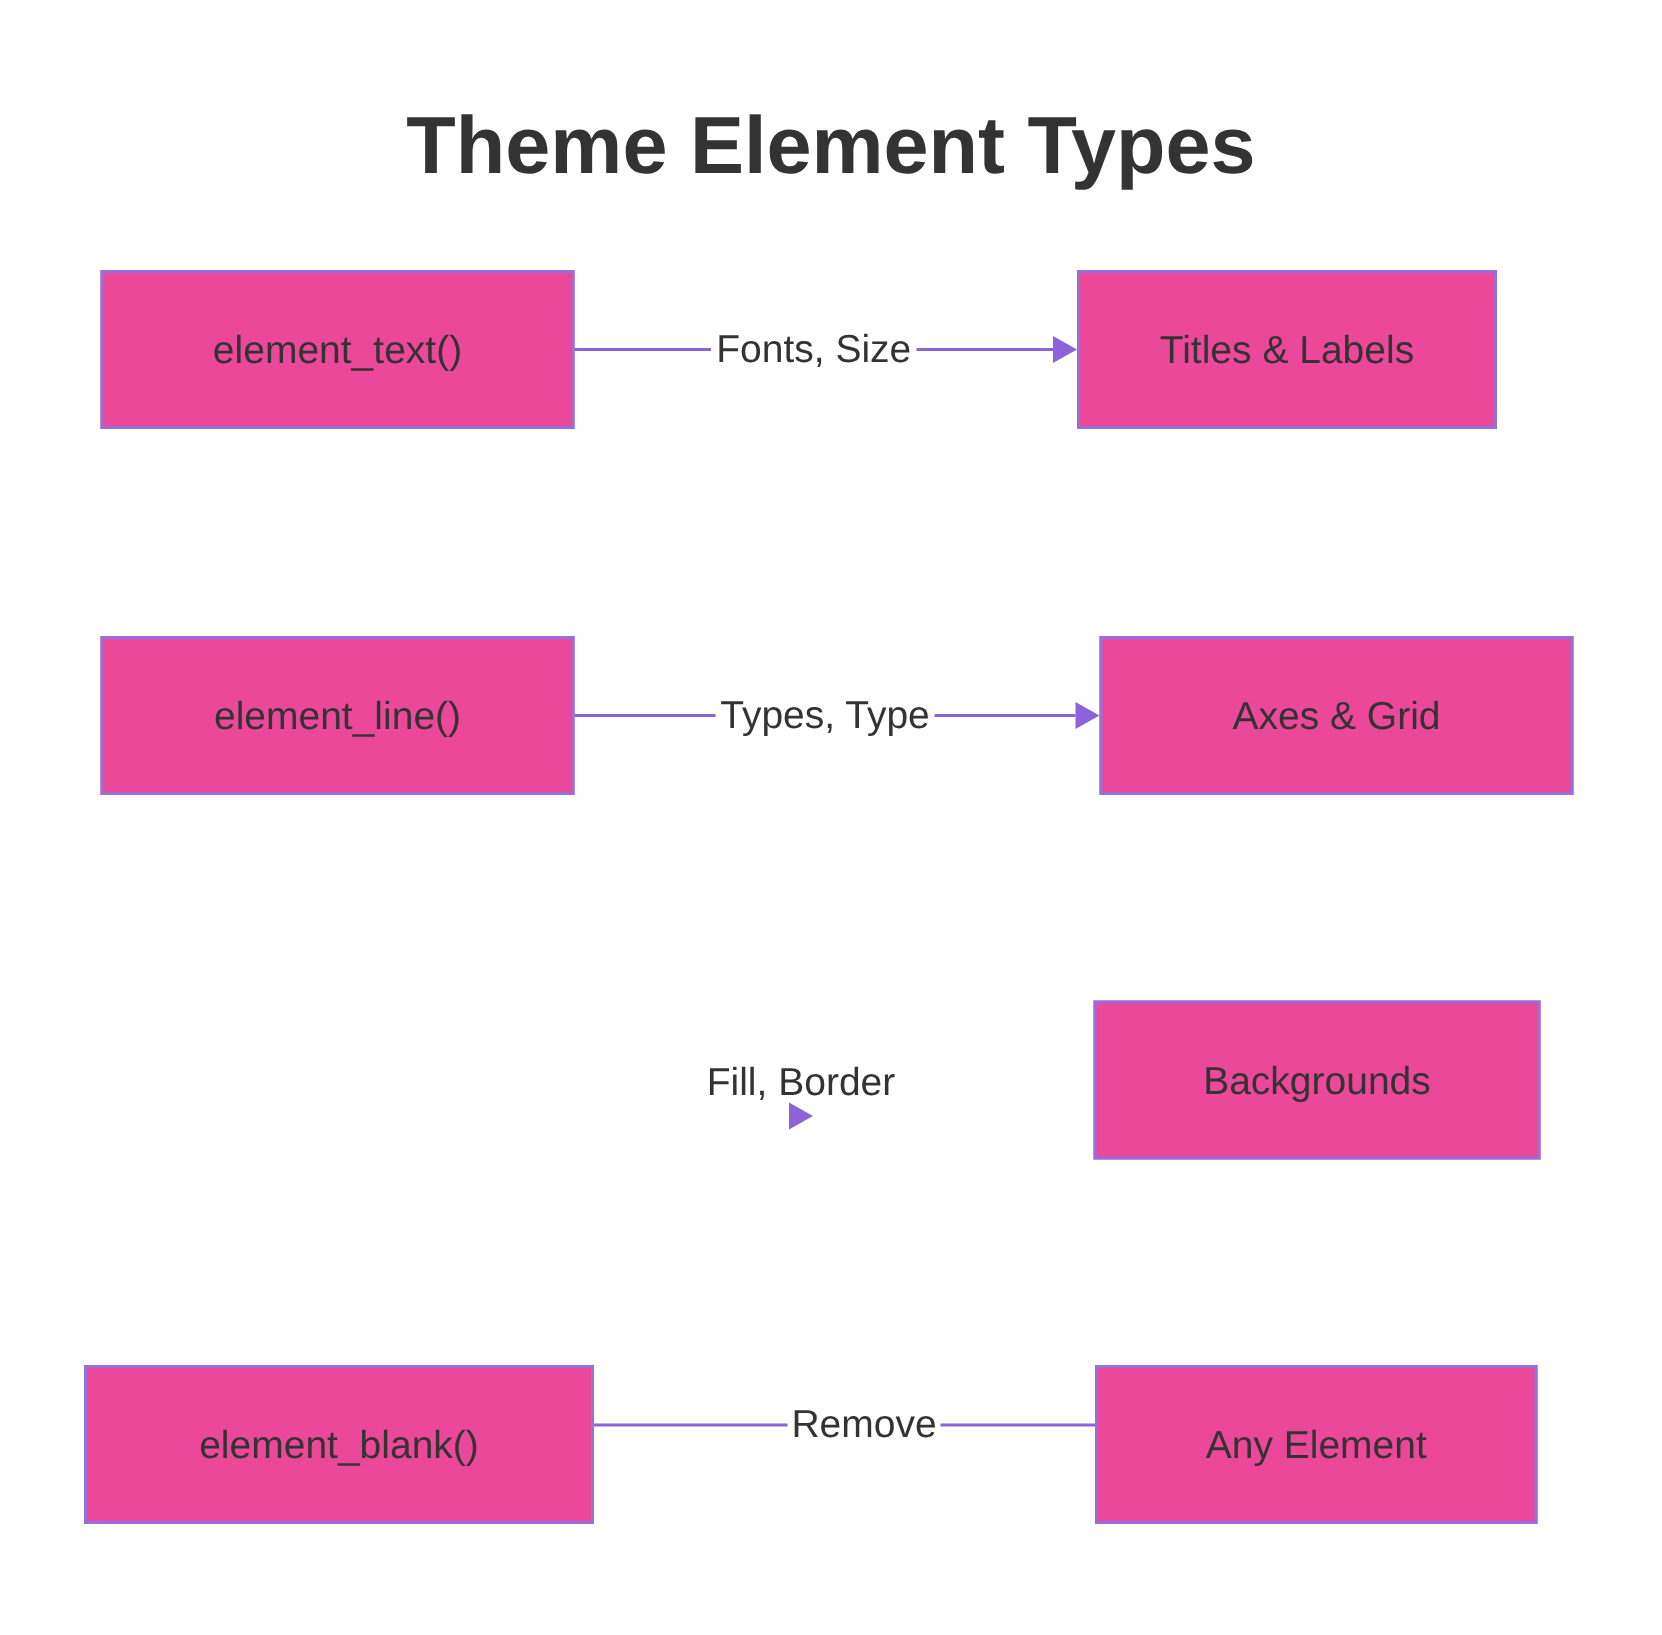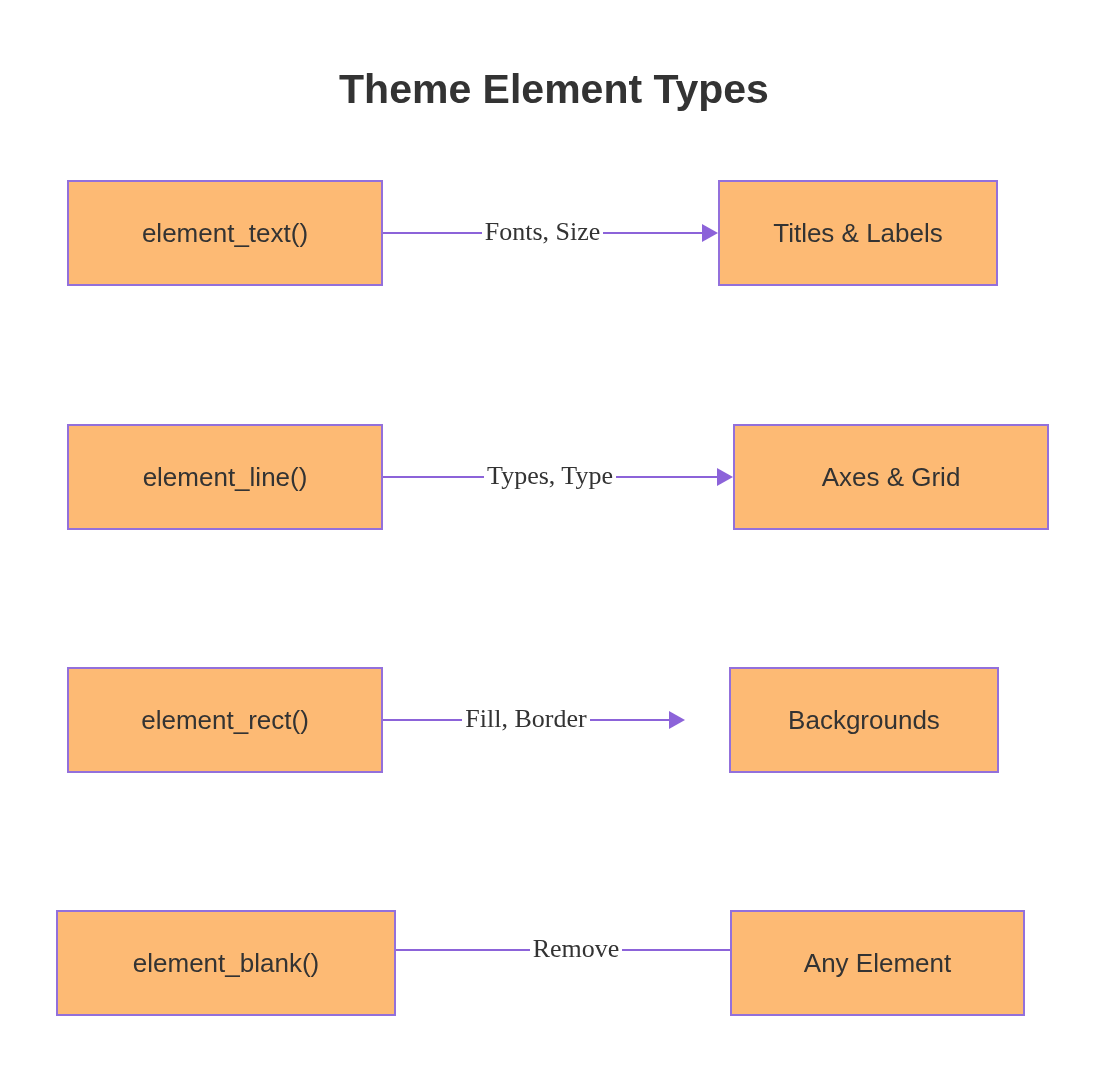--- a/index.html
+++ b/index.html
@@ -19,43 +19,42 @@
     position: absolute;
     inset: 0;
   }
   .diagram-title {
     position: absolute;
     top: 66px;
     left: 0;
     width: 100%;
     margin: 0;
     text-align: center;
-    font-size: 41px;
+    font-size: 54px;
     font-weight: 700;
     color: #333333;
     letter-spacing: 0px;
   }
   .node {
     position: absolute;
     height: 106px;
-    background: #fdba74;
+    background: #ec4899;
     border: 2px solid #9370DB;
     box-sizing: border-box;
     display: flex;
     align-items: center;
     justify-content: center;
     font-size: 26px;
     color: #333333;
   }
   .connector {
     position: absolute;
     height: 22px;
     display: flex;
     align-items: center;
-    font-family: Liberation Serif, serif;
   }
   .edge-line {
     flex: 1 1 auto;
     height: 2.5px;
     background: #8C63D9;
   }
   .edge-label {
     flex: 0 0 auto;
     padding: 0 3px;
     font-size: 26px;
@@ -99,30 +98,27 @@
   <div class="connector" style="left:383px; top:466px; width:350px;">
     <div class="edge-line"></div>
     <span class="edge-label">Types, Type</span>
     <div class="edge-line"></div>
     <div class="arrowhead"></div>
   </div>
   <div class="node" style="left:733px; top:424px; width:316px;">
     <span>Axes &amp; Grid</span>
   </div>
 
-  <div class="node" style="left:67px; top:667px; width:316px;">
-    <span>element_rect()</span>
-  </div>
-  <div class="connector" style="left:383px; top:709px; width:302px;">
+  <div class="connector" style="left:383px; top:709px; width:302px;flex-direction:column;">
     <div class="edge-line"></div>
     <span class="edge-label">Fill, Border</span>
     <div class="edge-line"></div>
     <div class="arrowhead"></div>
   </div>
-  <div class="node" style="left:729px; top:667px; width:270px;">
+  <div class="node" style="left:729px; top:667px; width:298px;">
     <span>Backgrounds</span>
   </div>
 
   <div class="node" style="left:56px; top:910px; width:340px;">
     <span>element_blank()</span>
   </div>
   <div class="connector" style="left:396px; top:939px; width:376px;">
     <div class="edge-line"></div>
     <span class="edge-label">Remove</span>
     <div class="edge-line"></div>

